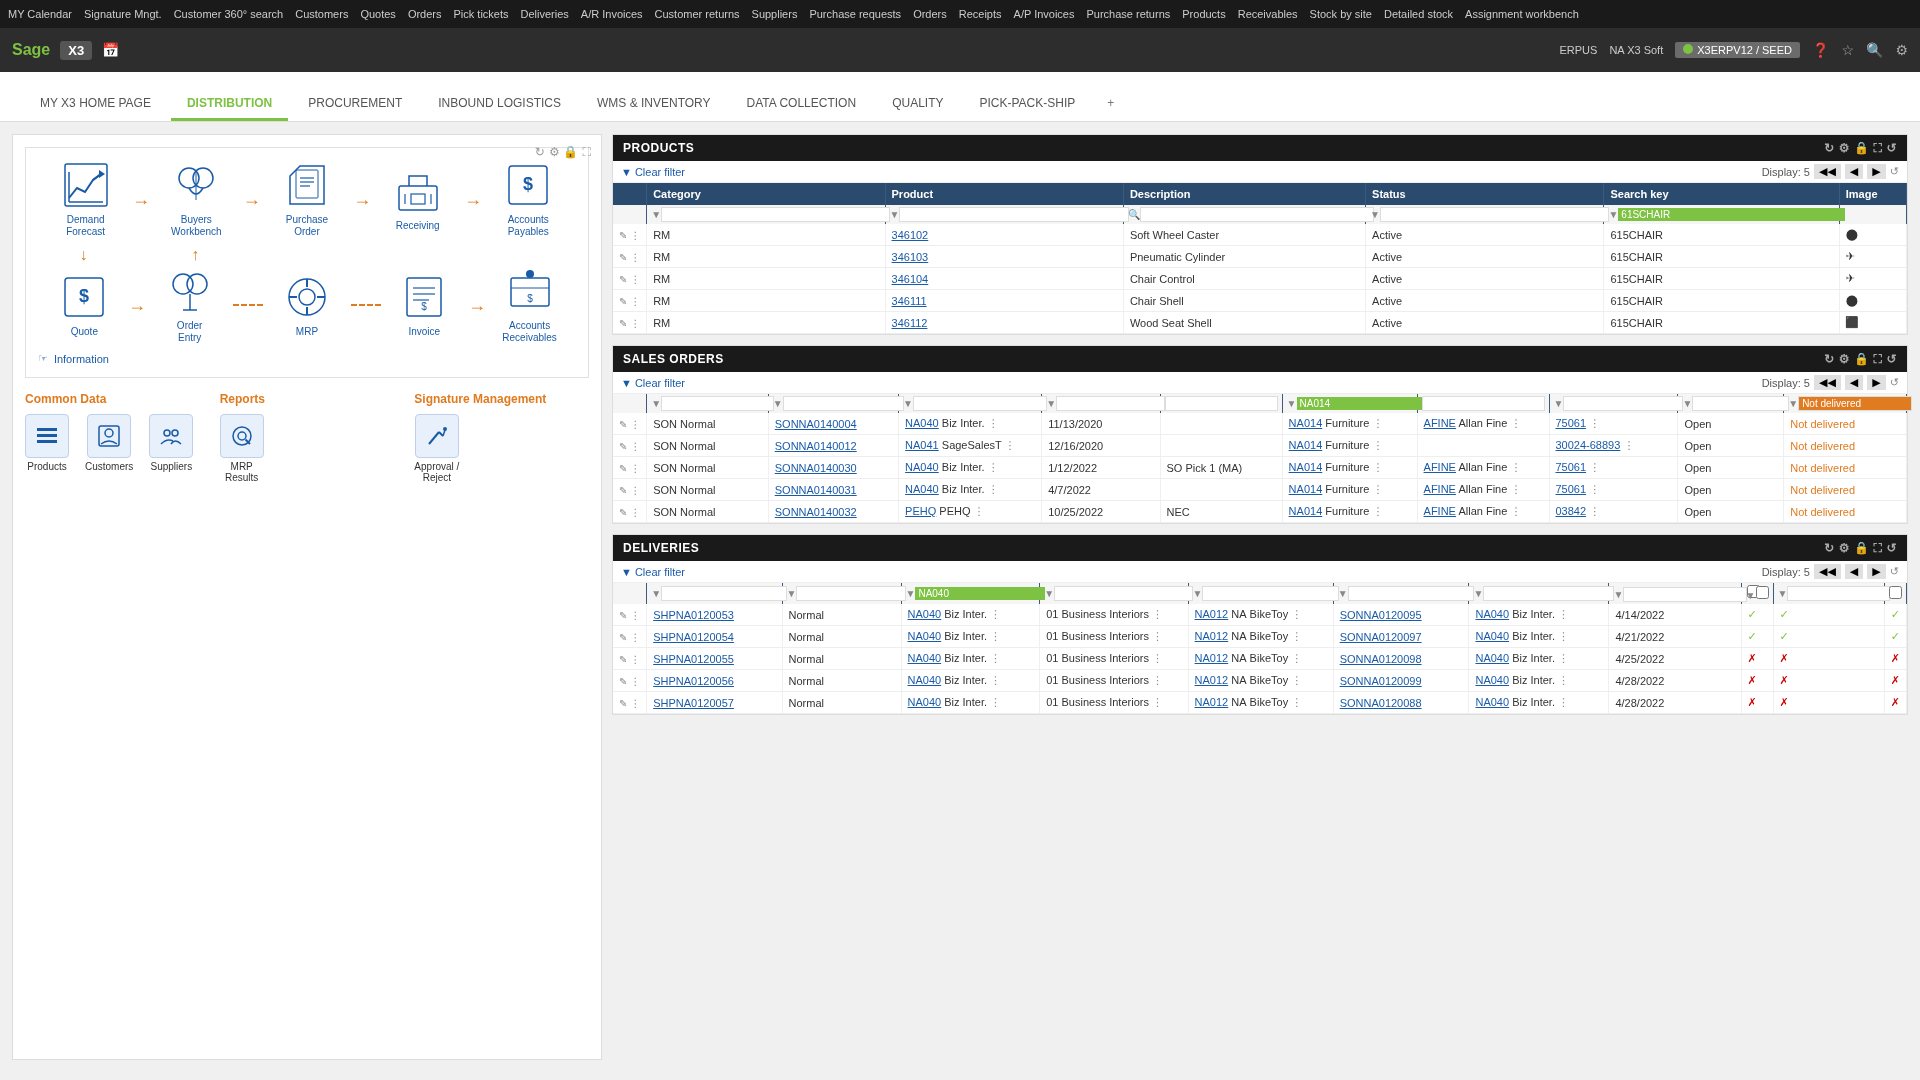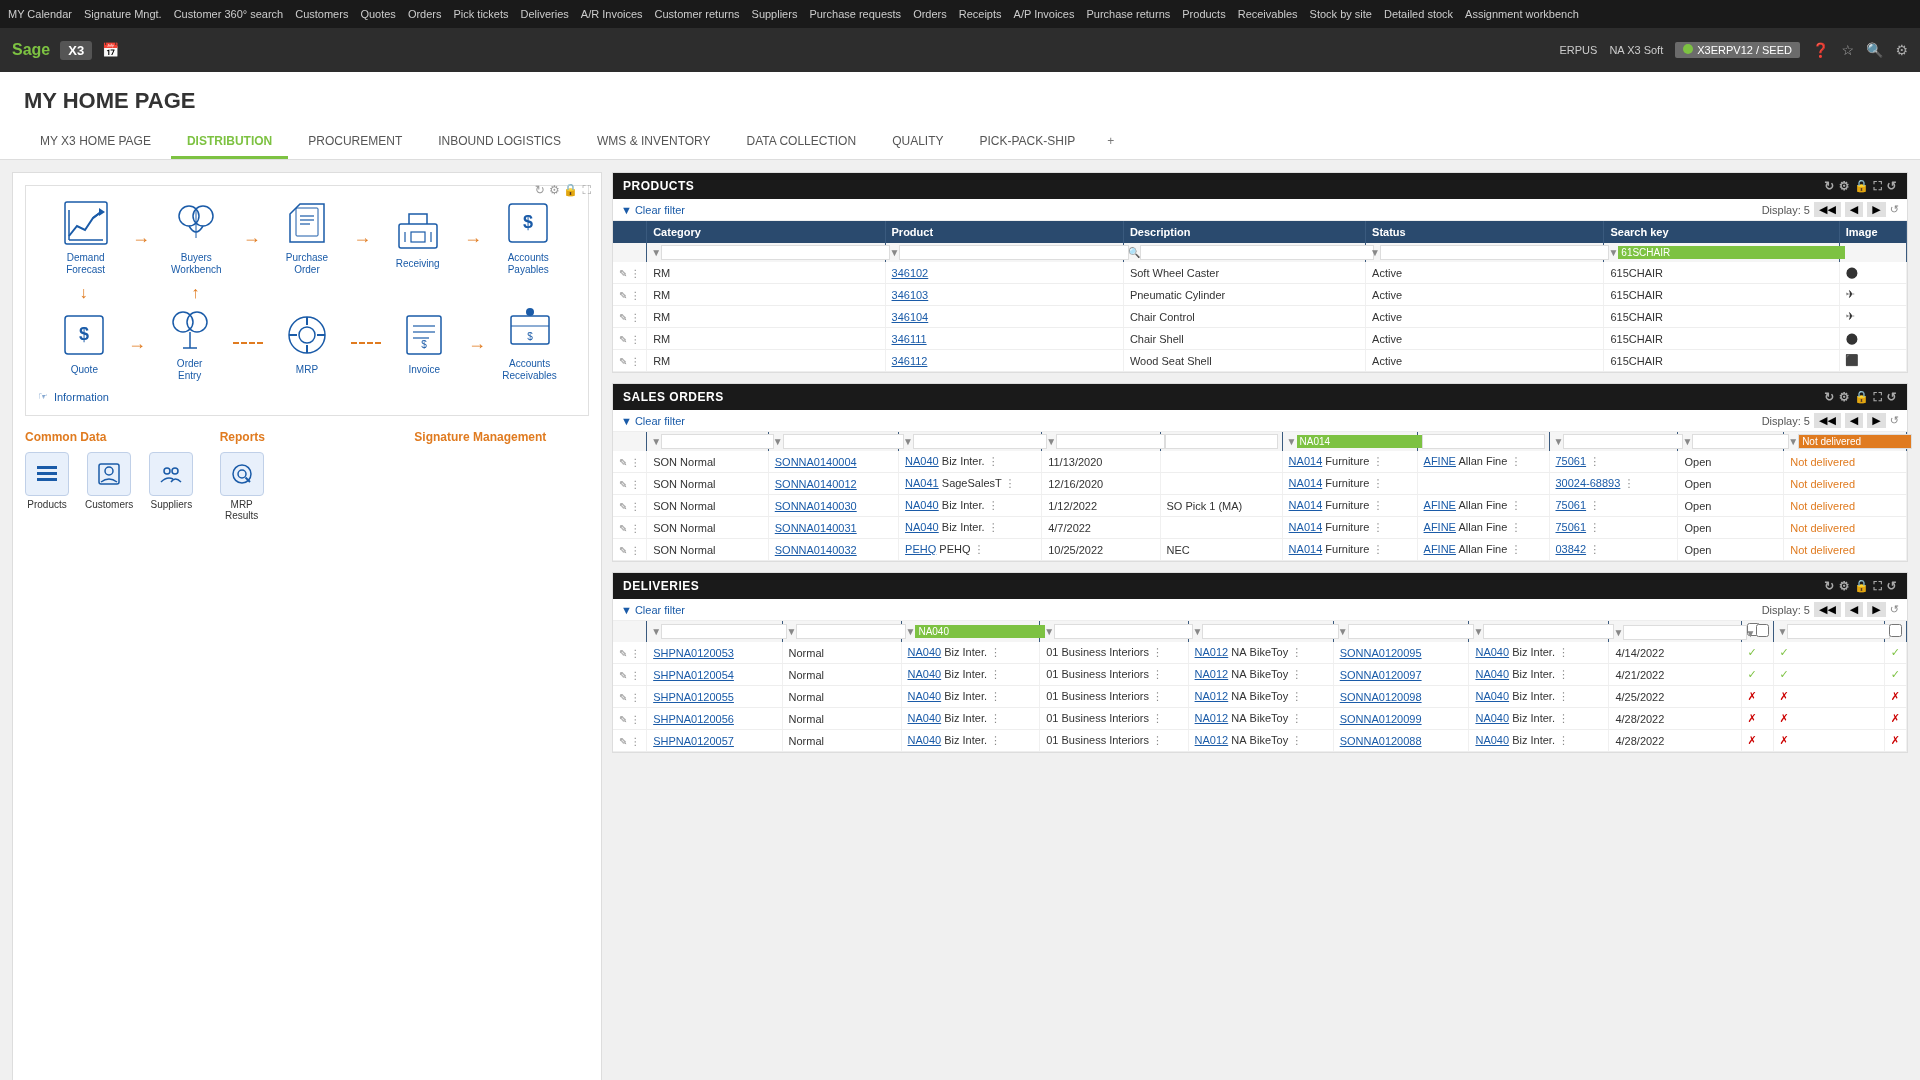--- a/index.html
+++ b/index.html
@@ -124,21 +124,20 @@
     <span>NA X3 Soft</span>
     <span class="env-badge"><span class="green-dot"></span>X3ERPV12 / SEED</span>
     <span style="color:#aaa; font-size:14px; cursor:pointer;">❓</span>
     <span style="color:#aaa; font-size:14px; cursor:pointer;">☆</span>
     <span style="color:#aaa; font-size:14px; cursor:pointer;">🔍</span>
     <span style="color:#aaa; font-size:14px; cursor:pointer;">⚙</span>
   </div>
 </div>
 
 <div class="page-title-bar">
-  <div class="page-title">MY HOME PAGE</div>
   <div class="tabs">
     <div class="tab">MY X3 HOME PAGE</div>
     <div class="tab active">DISTRIBUTION</div>
     <div class="tab">PROCUREMENT</div>
     <div class="tab">INBOUND LOGISTICS</div>
     <div class="tab">WMS &amp; INVENTORY</div>
     <div class="tab">DATA COLLECTION</div>
     <div class="tab">QUALITY</div>
     <div class="tab">PICK-PACK-SHIP</div>
     <div class="tab-plus">+</div>
@@ -353,20 +352,33 @@
                   <line x1="15.5" y1="15.5" x2="20" y2="20" stroke="#1a5ba8" stroke-width="2"></line>
                 </svg>
             </div>
             <div class="icon-label">MRP<br>Results</div>
           </div>
         </div>
       </div>
 
       <div class="section-group">
         <div class="section-title">Signature Management</div>
+        <div class="icons-row">
+          <div class="icon-item">
+            <div class="icon-box">
+              <svg width="24" height="24" viewBox="0 0 24 24">
+                  <line x1="4" y1="20" x2="14" y2="8" stroke="#1a5ba8" stroke-width="2"></line>
+                  <line x1="14" y1="8" x2="18" y2="12" stroke="#1a5ba8" stroke-width="2"></line>
+                  <line x1="18" y1="12" x2="20" y2="6" stroke="#1a5ba8" stroke-width="1.5"></line>
+                  <circle cx="20" cy="5" r="2" fill="#1a5ba8"></circle>
+                </svg>
+            </div>
+            <div class="icon-label">Approval /<br>Reject</div>
+          </div>
+        </div>
       </div>
     </div>
 
   </div>
 
   <div class="right-panel">
 
     <div class="data-section">
       <div class="data-section-header">
         <span>PRODUCTS</span>

